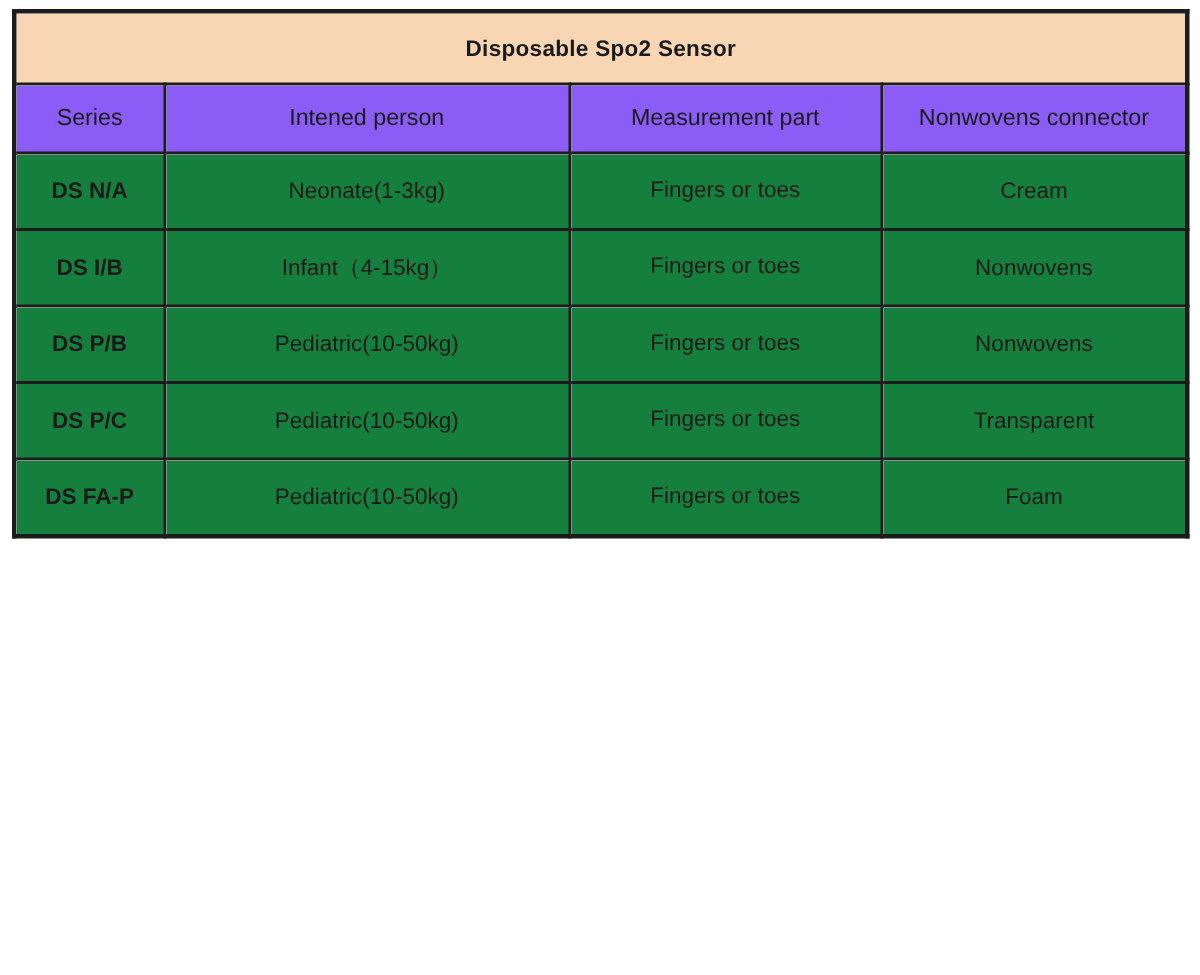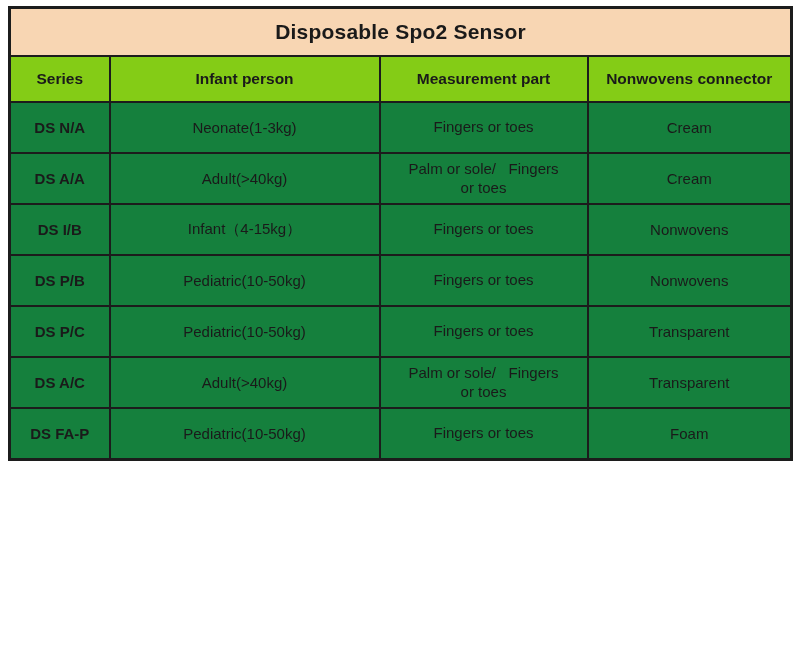--- a/index.html
+++ b/index.html
@@ -26,27 +26,27 @@
   table.spec-table td, table.spec-table th {
     border: 2px solid #1c1c1c;
     text-align: center;
     vertical-align: middle;
     padding: 2px 4px;
     overflow: hidden;
   }
   .title-row td {
     background: #f8d6b3;
     font-weight: bold;
-    font-size: 21px;
+    font-size: 15px;
     height: 42px;
     letter-spacing: 0.2px;
   }
   .header-row td {
-    background: #84cc16;
-    font-weight: bold;
+    background: #8b5cf6;
+    font-weight: normal;
     font-size: 15.5px;
     height: 40px;
   }
   .data-row td {
     background: #15803d;
     font-size: 15px;
     height: 45px;
   }
   .data-row td.series {
     font-weight: bold;
@@ -67,36 +67,29 @@
       <col style="width:270px">
       <col style="width:208px">
       <col style="width:204px">
     </colgroup>
     <tbody>
       <tr class="title-row">
         <td colspan="4">Disposable Spo2 Sensor</td>
       </tr>
       <tr class="header-row">
         <td>Series</td>
-        <td>Infant person</td>
+        <td>Intened person</td>
         <td>Measurement part</td>
         <td>Nonwovens connector</td>
       </tr>
 
       <tr class="data-row">
         <td class="series">DS N/A</td>
         <td class="person">Neonate(1-3kg)</td>
         <td class="part">Fingers or toes</td>
-        <td class="connector">Cream</td>
-      </tr>
-      <tr class="data-row">
-        <td class="series">DS A/A</td>
-        <td class="person">Adult(&gt;40kg)</td>
-        <td class="part">Palm or sole/   Fingers
-or toes</td>
         <td class="connector">Cream</td>
       </tr>
       <tr class="data-row">
         <td class="series">DS I/B</td>
         <td class="person">Infant（4-15kg）</td>
         <td class="part">Fingers or toes</td>
         <td class="connector">Nonwovens</td>
       </tr>
       <tr class="data-row">
         <td class="series">DS P/B</td>
@@ -104,27 +97,20 @@
         <td class="part">Fingers or toes</td>
         <td class="connector">Nonwovens</td>
       </tr>
       <tr class="data-row">
         <td class="series">DS P/C</td>
         <td class="person">Pediatric(10-50kg)</td>
         <td class="part">Fingers or toes</td>
         <td class="connector">Transparent</td>
       </tr>
       <tr class="data-row">
-        <td class="series">DS A/C</td>
-        <td class="person">Adult(&gt;40kg)</td>
-        <td class="part">Palm or sole/   Fingers
-or toes</td>
-        <td class="connector">Transparent</td>
-      </tr>
-      <tr class="data-row">
         <td class="series">DS FA-P</td>
         <td class="person">Pediatric(10-50kg)</td>
         <td class="part">Fingers or toes</td>
         <td class="connector">Foam</td>
       </tr>
     </tbody>
   </table>
 </div>
 
 </body></html>

